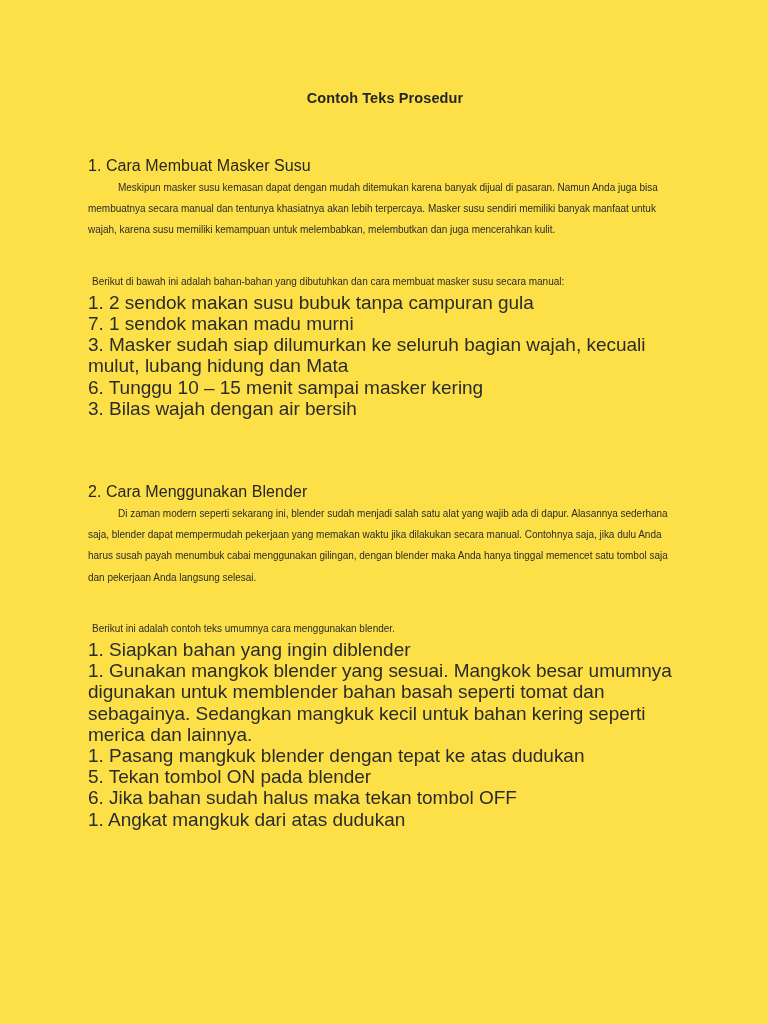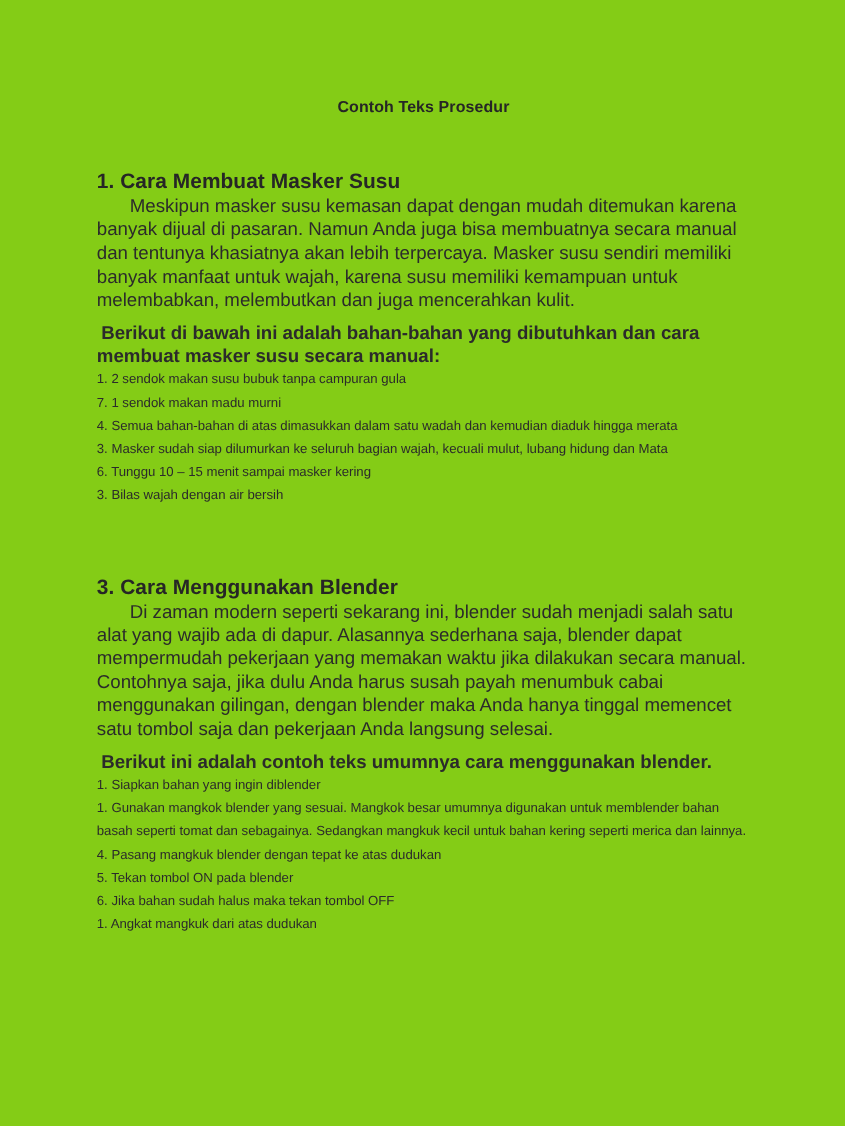--- a/index.html
+++ b/index.html
@@ -13,21 +13,21 @@
     height: 1024px;
     overflow: hidden;
     font-family: "Liberation Sans", "DejaVu Sans", sans-serif;
     color: #2b2b2b;
     -webkit-font-smoothing: antialiased;
   }
   .page {
     position: relative;
     width: 768px;
     height: 1024px;
-    background: #84cc16;
+    background: #fde047;
     box-sizing: border-box;
     padding: 0;
   }
   .content {
     position: absolute;
     left: 88px;
     top: 0;
     width: 594px;
   }
   .doc-title {
@@ -43,52 +43,51 @@
   .section {
     margin: 0;
   }
   .section-1 {
     padding-top: 47px;
   }
   .section-2 {
     padding-top: 62px;
   }
   .section-heading {
-    font-size: 19px;
-    font-weight: bold;
+    font-size: 16px;
+    font-weight: normal;
     color: #262626;
     line-height: 21px;
     margin: 0 0 1px 0;
     letter-spacing: 0.05px;
   }
   .para {
-    font-size: 17px;
+    font-size: 10px;
     line-height: 21.2px;
     margin: 0;
     text-align: left;
     color: #2b2b2b;
     letter-spacing: -0.02px;
   }
   .para.indented {
     text-indent: 30px;
   }
   .para.lead-space {
     text-indent: 4px;
   }
   .gap-para {
-    margin-top: 9px;
-    font-weight: bold;
+    margin-top: 30px;
   }
   .list {
     list-style: none;
     margin: 0;
     padding: 0;
   }
   .list li {
-    font-size: 12px;
+    font-size: 19px;
     line-height: 21.2px;
     color: #2b2b2b;
     margin: 0;
     padding: 0;
     letter-spacing: -0.02px;
   }
 </style>
 </head>
 <body>
 
@@ -100,38 +99,37 @@
     <div class="section section-1">
       <div class="section-heading">1. Cara Membuat Masker Susu</div>
 
       <p class="para indented">Meskipun masker susu kemasan dapat dengan mudah ditemukan karena banyak dijual di pasaran. Namun Anda juga bisa membuatnya secara manual dan tentunya khasiatnya akan lebih terpercaya. Masker susu sendiri memiliki banyak manfaat untuk wajah, karena susu memiliki kemampuan untuk melembabkan, melembutkan dan juga mencerahkan kulit.</p>
 
       <p class="para lead-space gap-para">Berikut di bawah ini adalah bahan-bahan yang dibutuhkan dan cara membuat masker susu secara manual:</p>
 
       <ul class="list">
         <li>1. 2 sendok makan susu bubuk tanpa campuran gula</li>
         <li>7. 1 sendok makan madu murni</li>
-        <li>4. Semua bahan-bahan di atas dimasukkan dalam satu wadah dan kemudian diaduk hingga merata</li>
         <li>3. Masker sudah siap dilumurkan ke seluruh bagian wajah, kecuali mulut, lubang hidung dan Mata</li>
         <li>6. Tunggu 10 – 15 menit sampai masker kering</li>
         <li>3. Bilas wajah dengan air bersih</li>
       </ul>
     </div>
 
     <div class="section section-2">
-      <div class="section-heading">3. Cara Menggunakan Blender</div>
+      <div class="section-heading">2. Cara Menggunakan Blender</div>
 
       <p class="para indented">Di zaman modern seperti sekarang ini, blender sudah menjadi salah satu alat yang wajib ada di dapur. Alasannya sederhana saja, blender dapat mempermudah pekerjaan yang memakan waktu jika dilakukan secara manual. Contohnya saja, jika dulu Anda harus susah payah menumbuk cabai menggunakan gilingan, dengan blender maka Anda hanya tinggal memencet satu tombol saja dan pekerjaan Anda langsung selesai.</p>
 
       <p class="para lead-space gap-para">Berikut ini adalah contoh teks umumnya cara menggunakan blender.</p>
 
       <ul class="list">
         <li>1. Siapkan bahan yang ingin diblender</li>
         <li>1. Gunakan mangkok blender yang sesuai. Mangkok besar umumnya digunakan untuk memblender bahan basah seperti tomat dan sebagainya. Sedangkan mangkuk kecil untuk bahan kering seperti merica dan lainnya.</li>
-        <li>4. Pasang mangkuk blender dengan tepat ke atas dudukan</li>
+        <li>1. Pasang mangkuk blender dengan tepat ke atas dudukan</li>
         <li>5. Tekan tombol ON pada blender</li>
         <li>6. Jika bahan sudah halus maka tekan tombol OFF</li>
         <li>1. Angkat mangkuk dari atas dudukan</li>
       </ul>
     </div>
 
   </div>
 </div>
 
 </body></html>

